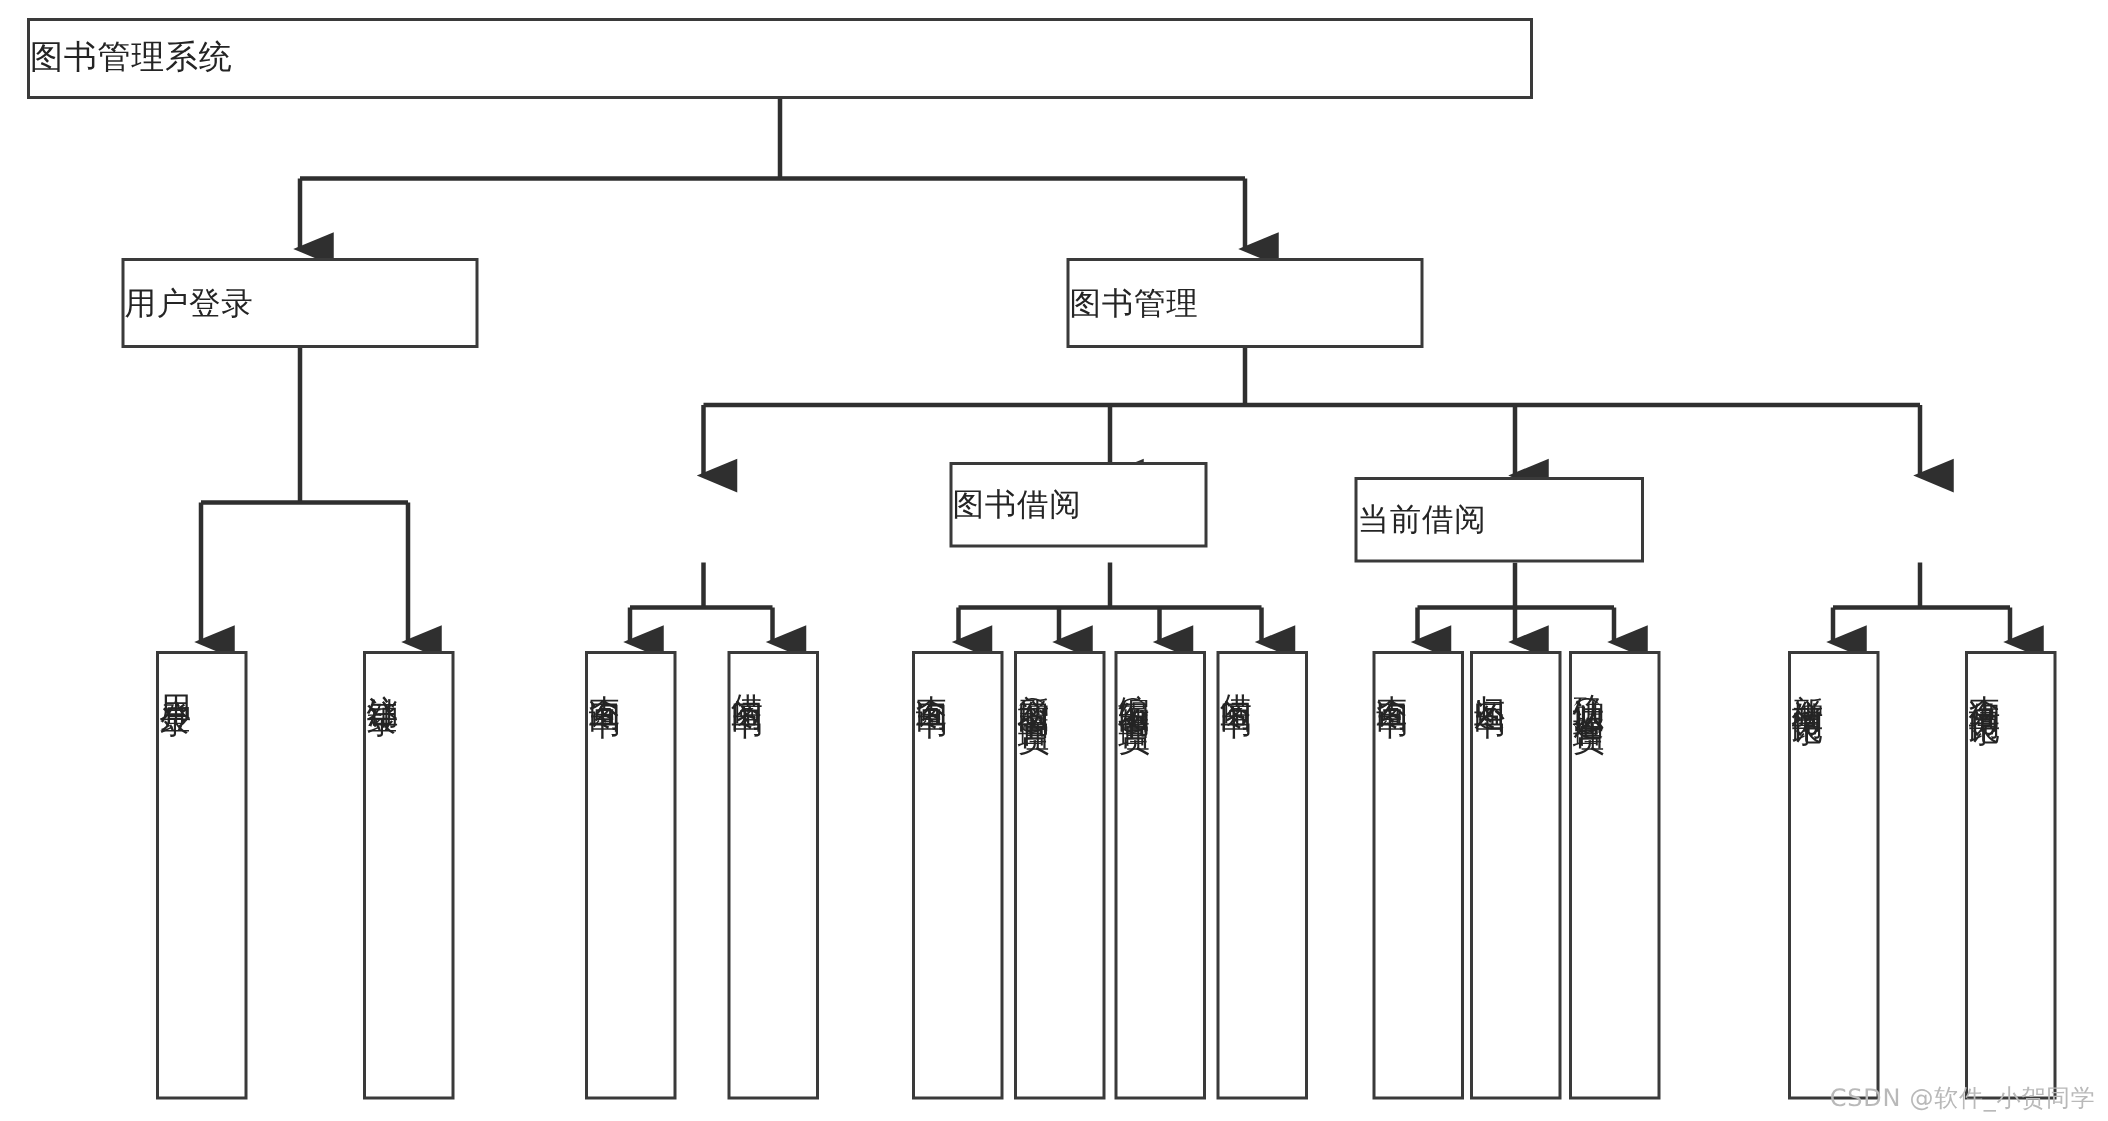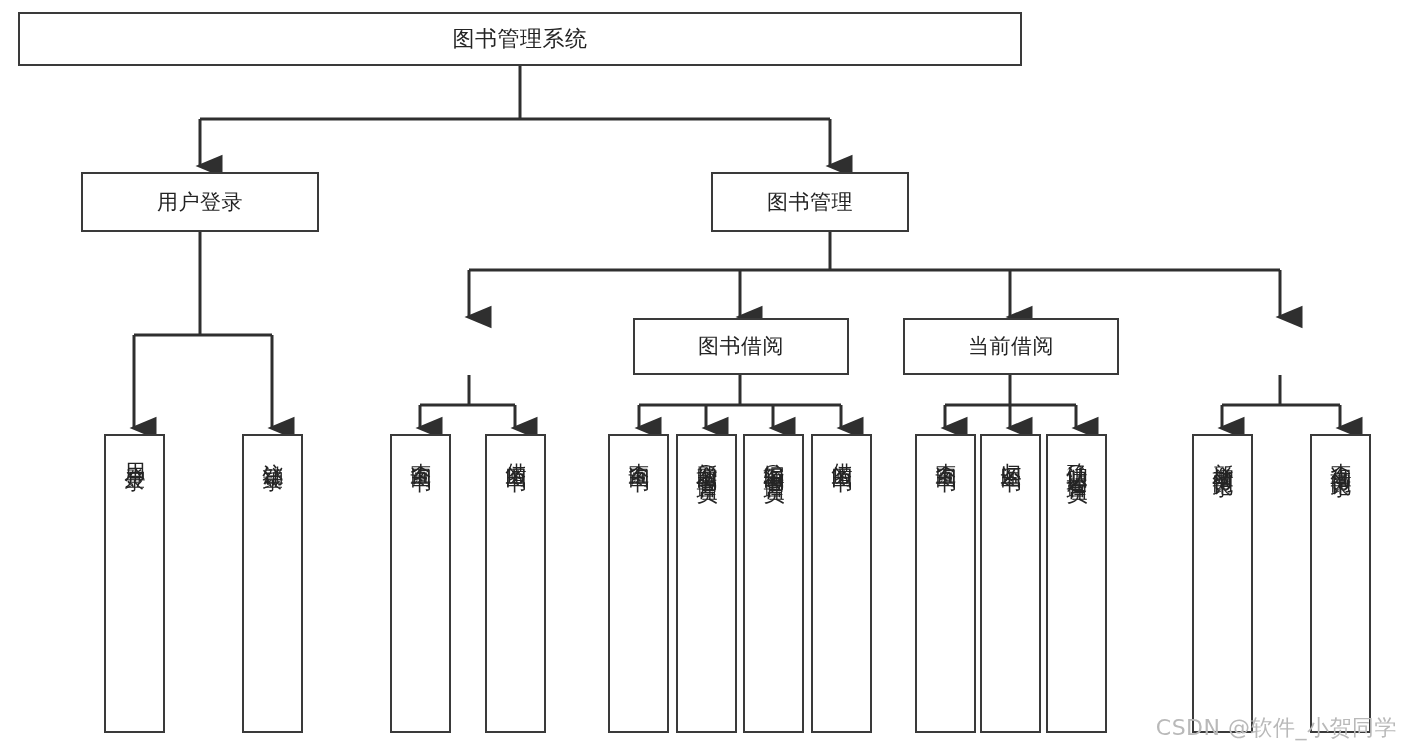--- a/index.html
+++ b/index.html
@@ -27,21 +27,21 @@
     height: 747px;
     pointer-events: none;
   }
   .node {
     position: absolute;
     box-sizing: border-box;
     background: #ffffff;
     border: 2px solid #3a3a3a;
     display: flex;
     align-items: center;
-    justify-content: center;
+    justify-content: flex-start;
     text-align: center;
     color: #242424;
     z-index: 2;
   }
   .node .label {
     display: block;
     line-height: 1.18;
     letter-spacing: 0.5px;
   }
   
@@ -59,21 +59,21 @@
     writing-mode: vertical-rl;
     text-orientation: upright;
     font-size: 21px;
     line-height: 1.0;
     letter-spacing: 3px;
   }
   .watermark {
     position: absolute;
     right: 8px;
     bottom: 4px;
-    font-size: 22px;
+    font-size: 16px;
     color: #b9b9b9;
     white-space: nowrap;
     z-index: 5;
     letter-spacing: 0.5px;
   }
 </style>
 </head>
 <body>
 
 <div id="canvas">
@@ -129,28 +129,28 @@
     </g>
   </svg>
 
   <div class="node h root" style="left:18px; top:12px; width:1004px; height:54px;">
     <span class="label">图书管理系统</span>
   </div>
 
   <div class="node h" style="left:81px; top:172px; width:238px; height:60px;">
     <span class="label">用户登录</span>
   </div>
-  <div class="node h" style="left:711px; top:172px; width:198px; height:60px;">
+  <div class="node h" style="left:711px; top:172px; width:238px; height:60px;">
     <span class="label">图书管理</span>
   </div>
 
-  <div class="node h" style="left:633px; top:318px; width:216px; height:57px;">
+  <div class="node h" style="left:633px; top:308px; width:172px; height:57px;">
     <span class="label">图书借阅</span>
   </div>
-  <div class="node h" style="left:903px; top:318px; width:216px; height:57px;font-family:Liberation Serif, serif;">
+  <div class="node h" style="left:903px; top:318px; width:193px; height:57px;font-family:Liberation Serif, serif;">
     <span class="label">当前借阅</span>
   </div>
 
   <div class="node v" style="left:104px; top:434px; width:61px; height:299px;">
     <span class="label">用户登录</span>
   </div>
   <div class="node v" style="left:242px; top:434px; width:61px; height:299px;">
     <span class="label">注销登录</span>
   </div>
 

